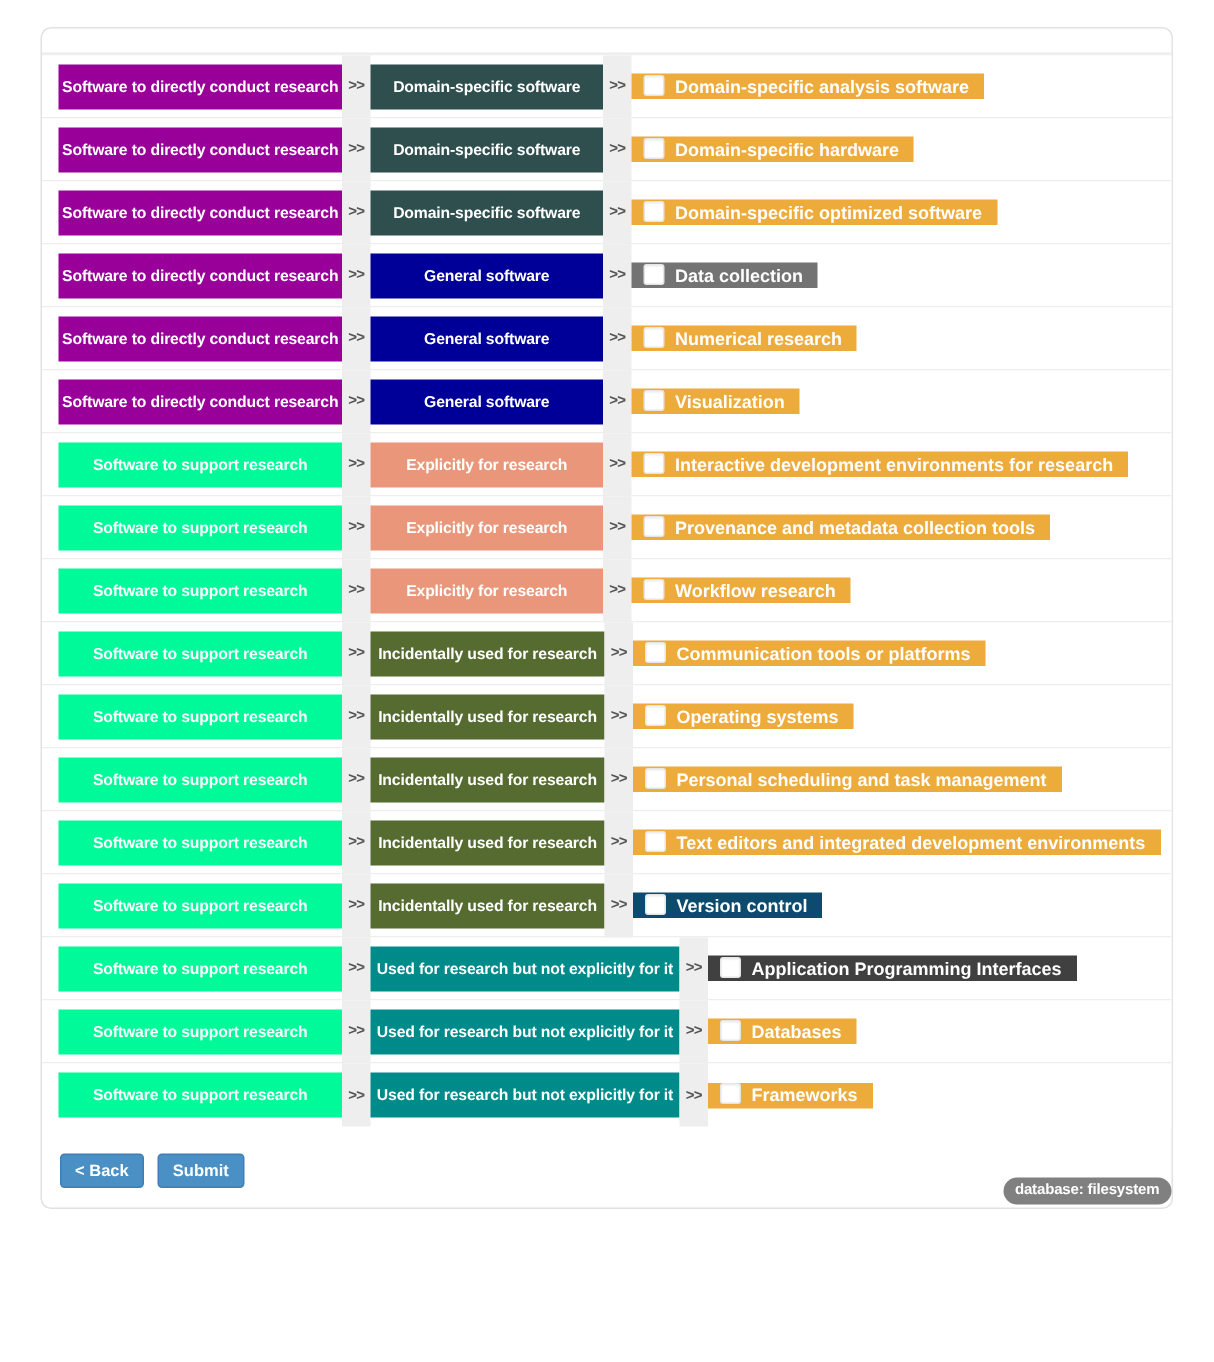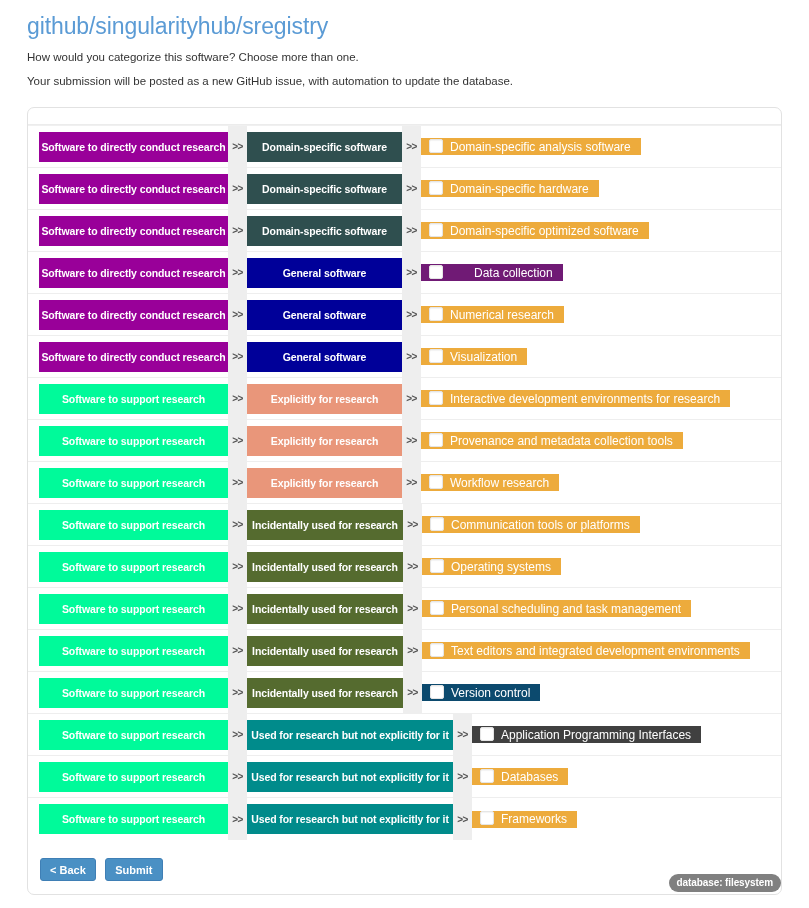--- a/index.html
+++ b/index.html
@@ -104,21 +104,21 @@
 
   .leaf {
     display: flex;
     align-items: center;
     height: 17px;
     padding: 0 10px 0 8px;
     border-radius: 0;
     background: #edab3c;
     color: #ffffff;
     font-size: 12px;
-    font-weight: normal;
+    font-weight: bold;
     white-space: nowrap;
     cursor: pointer;
     user-select: none;
   }
   .leaf .box {
     width: 12px;
     height: 12px;
     border-radius: 2px;
     background: #ffffff;
     border: 1px solid #e5e5e5;
@@ -163,25 +163,20 @@
     border-radius: 9px;
     white-space: nowrap;
     letter-spacing: -0.1px;
   }
 </style>
 </head>
 <body>
 
 <div class="page">
 
-  <div class="page-head">
-    <h1 class="repo-title">github/singularityhub/sregistry</h1>
-    <p class="lede">How would you categorize this software? Choose more than one.</p>
-    <p class="lede second">Your submission will be posted as a new GitHub issue, with automation to update the database.</p>
-  </div>
 
   <div class="form-shell">
     <div class="shell-topbar"></div>
     <div class="rows" id="rows-container">
         <div class="cat-row">
           <div class="tag level1" style="background: rgb(153, 0, 153);">Software to directly conduct research</div>
           <div class="sep">&gt;&gt;</div>
           <div class="tag level2" style="background: rgb(47, 79, 79);">Domain-specific software</div>
           <div class="sep">&gt;&gt;</div>
           <label class="leaf" style="background: rgb(237, 171, 60);">
@@ -207,21 +202,21 @@
           <label class="leaf" style="background: rgb(237, 171, 60);">
             <span class="box"></span>
             <span>Domain-specific optimized software</span>
           </label>
         </div>
         <div class="cat-row">
           <div class="tag level1" style="background: rgb(153, 0, 153);">Software to directly conduct research</div>
           <div class="sep">&gt;&gt;</div>
           <div class="tag level2 narrow" style="background: rgb(0, 0, 153);">General software</div>
           <div class="sep">&gt;&gt;</div>
-          <label class="leaf" style="background: #701a75; gap: 24px;">
+          <label class="leaf" style="background: #737373;">
             <span class="box"></span>
             <span>Data collection</span>
           </label>
         </div>
         <div class="cat-row">
           <div class="tag level1" style="background: rgb(153, 0, 153);">Software to directly conduct research</div>
           <div class="sep">&gt;&gt;</div>
           <div class="tag level2 narrow" style="background: rgb(0, 0, 153);">General software</div>
           <div class="sep">&gt;&gt;</div>
           <label class="leaf" style="background: rgb(237, 171, 60);">

